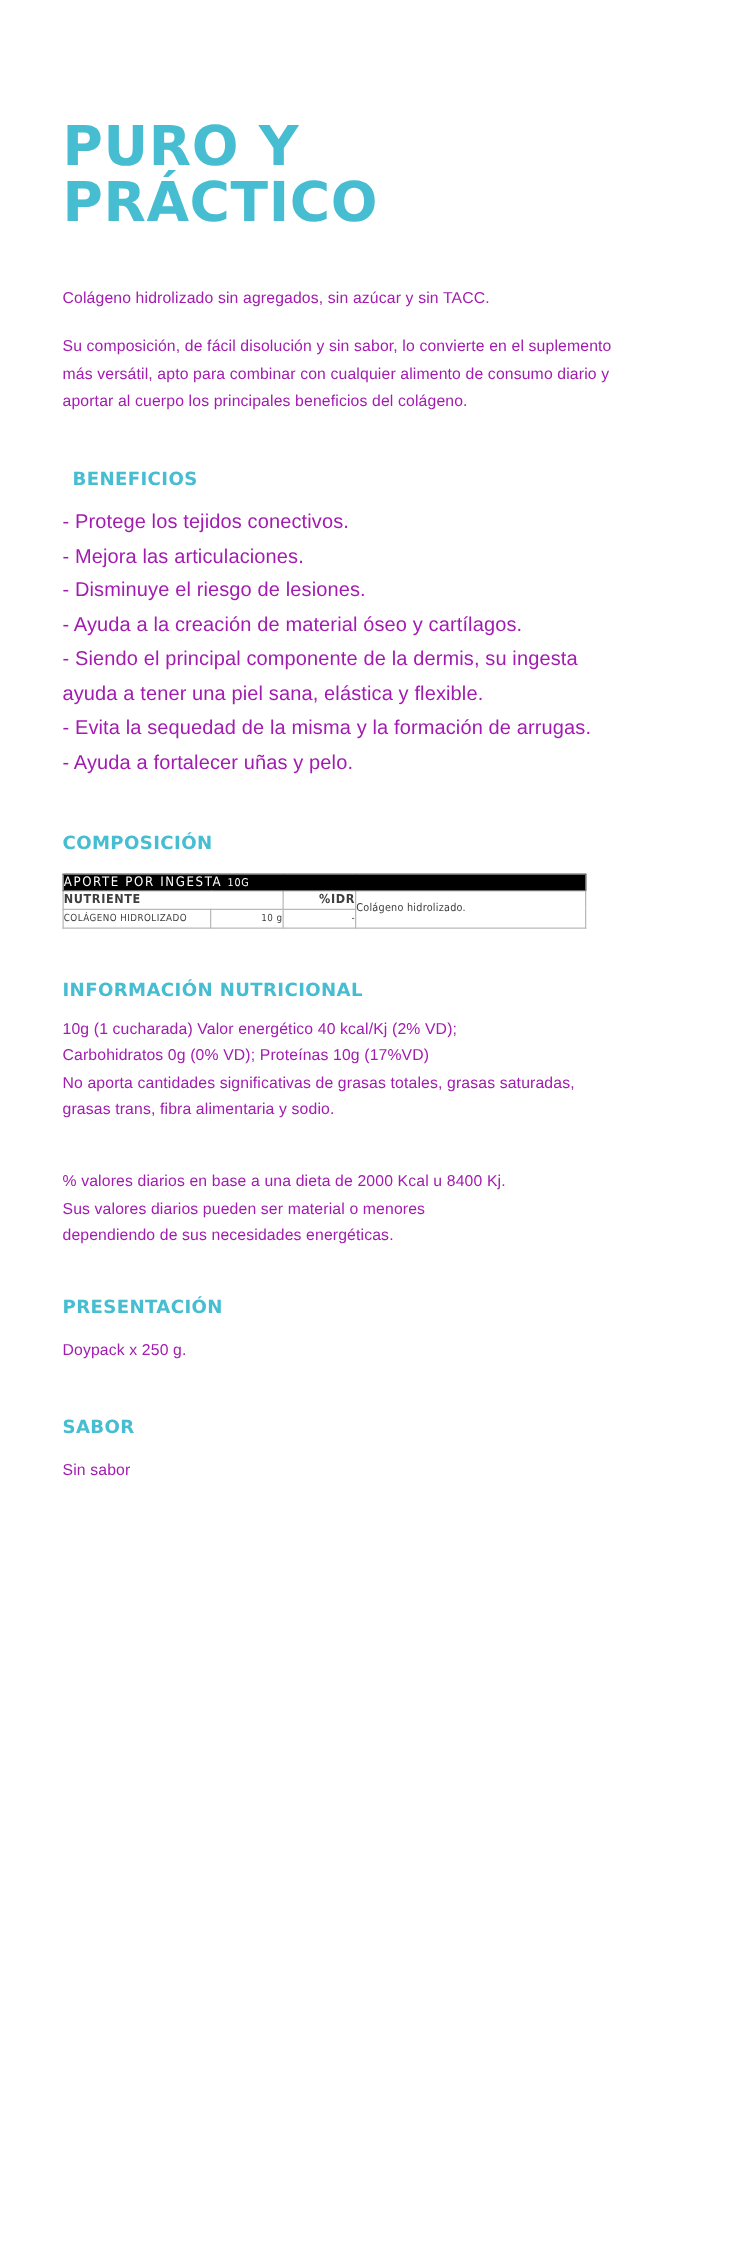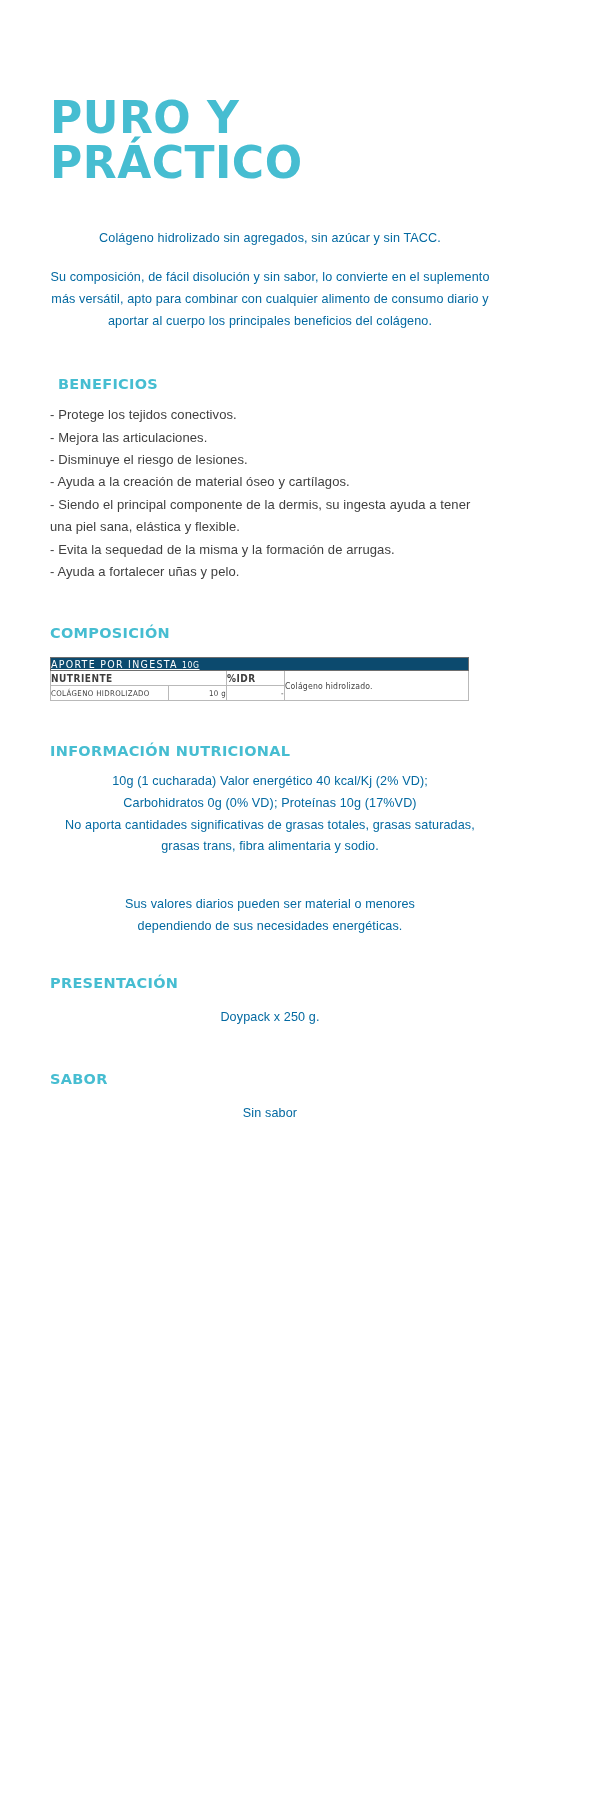--- a/index.html
+++ b/index.html
@@ -40,24 +40,23 @@
     margin: 0 0 42px 0;
     font-family: "DejaVu Sans", sans-serif;
     font-stretch: normal;
     white-space: pre-line;
   }
 
   
   .para {
     font-size: 12.6px;
     line-height: 1.72;
-    color: #0369a1;
+    color: #a21caf;
     margin: 0 0 18px 0;
     letter-spacing: 0.12px;
-    text-align: center;
   }
   .para.tight { margin-bottom: 0; }
 
   
   .heading {
     font-size: 14.5px;
     font-weight: 700;
     color: #46bdd1;
     letter-spacing: 0.3px;
     font-family: "DejaVu Sans", sans-serif;
@@ -65,58 +64,57 @@
   }
   .heading.indent { margin-left: 8px; }
 
   
   .benefits {
     list-style: none;
     margin: 0;
     padding: 0;
   }
   .benefits li {
-    font-size: 13px;
+    font-size: 16px;
     line-height: 1.72;
-    color: #404040;
+    color: #a21caf;
     letter-spacing: 0.1px;
   }
 
   
   .nutri-table {
     border-collapse: collapse;
     width: 418px;
     table-layout: fixed;
     border: 1px solid #b9b9b9;
     font-family: "DejaVu Sans Condensed", "DejaVu Sans", sans-serif;
   }
   .nutri-table td {
     border: 1px solid #b9b9b9;
     padding: 0;
     vertical-align: middle;
   }
   .nt-bar {
-    background: #0c4a6e;
+    background: #000000;
     color: #ffffff;
     font-size: 10.5px;
     letter-spacing: 1.3px;
     padding: 4px 0 4px 10px;
     border: 1px solid #6e6e6e !important;
-    text-decoration: underline;
   }
   .nt-bar .small { font-size: 8.5px; letter-spacing: 0.6px; }
   .nt-th {
     font-size: 10px;
     font-weight: 700;
     color: #3e3e3e;
     letter-spacing: 0.5px;
     padding: 4px 0 4px 10px;
     height: 14px;
   }
-  .nt-th.center { text-align: left; padding-left: 0; }
+  .nt-th.center { text-align: right; padding-left: 0; }
   .nt-cell {
     font-size: 7.8px;
     color: #3e3e3e;
     letter-spacing: 0.35px;
     padding: 5px 0 5px 10px;
     height: 14px;
   }
   .nt-cell.center { text-align: right; padding-left: 0; }
   .nt-note {
     font-size: 8.6px;
@@ -190,20 +188,21 @@
     <div class="sp-42"></div>
 
     <div class="heading">INFORMACIÓN NUTRICIONAL</div>
     <div class="sp-12"></div>
     <p class="para tight">10g (1 cucharada) Valor energético 40 kcal/Kj (2% VD);</p>
     <p class="para tight">Carbohidratos 0g (0% VD); Proteínas 10g (17%VD)</p>
     <p class="para">No aporta cantidades significativas de grasas totales, grasas saturadas, grasas trans, fibra alimentaria y sodio.</p>
 
     <div class="sp-18"></div>
 
+    <p class="para tight">% valores diarios en base a una dieta de 2000 Kcal u 8400 Kj.</p>
     <p class="para tight">Sus valores diarios pueden ser material o menores</p>
     <p class="para tight">dependiendo de sus necesidades energéticas.</p>
 
     <div class="sp-38"></div>
 
     <div class="heading">PRESENTACIÓN</div>
     <div class="sp-16"></div>
     <p class="para tight">Doypack x 250 g.</p>
 
     <div class="sp-42"></div>

